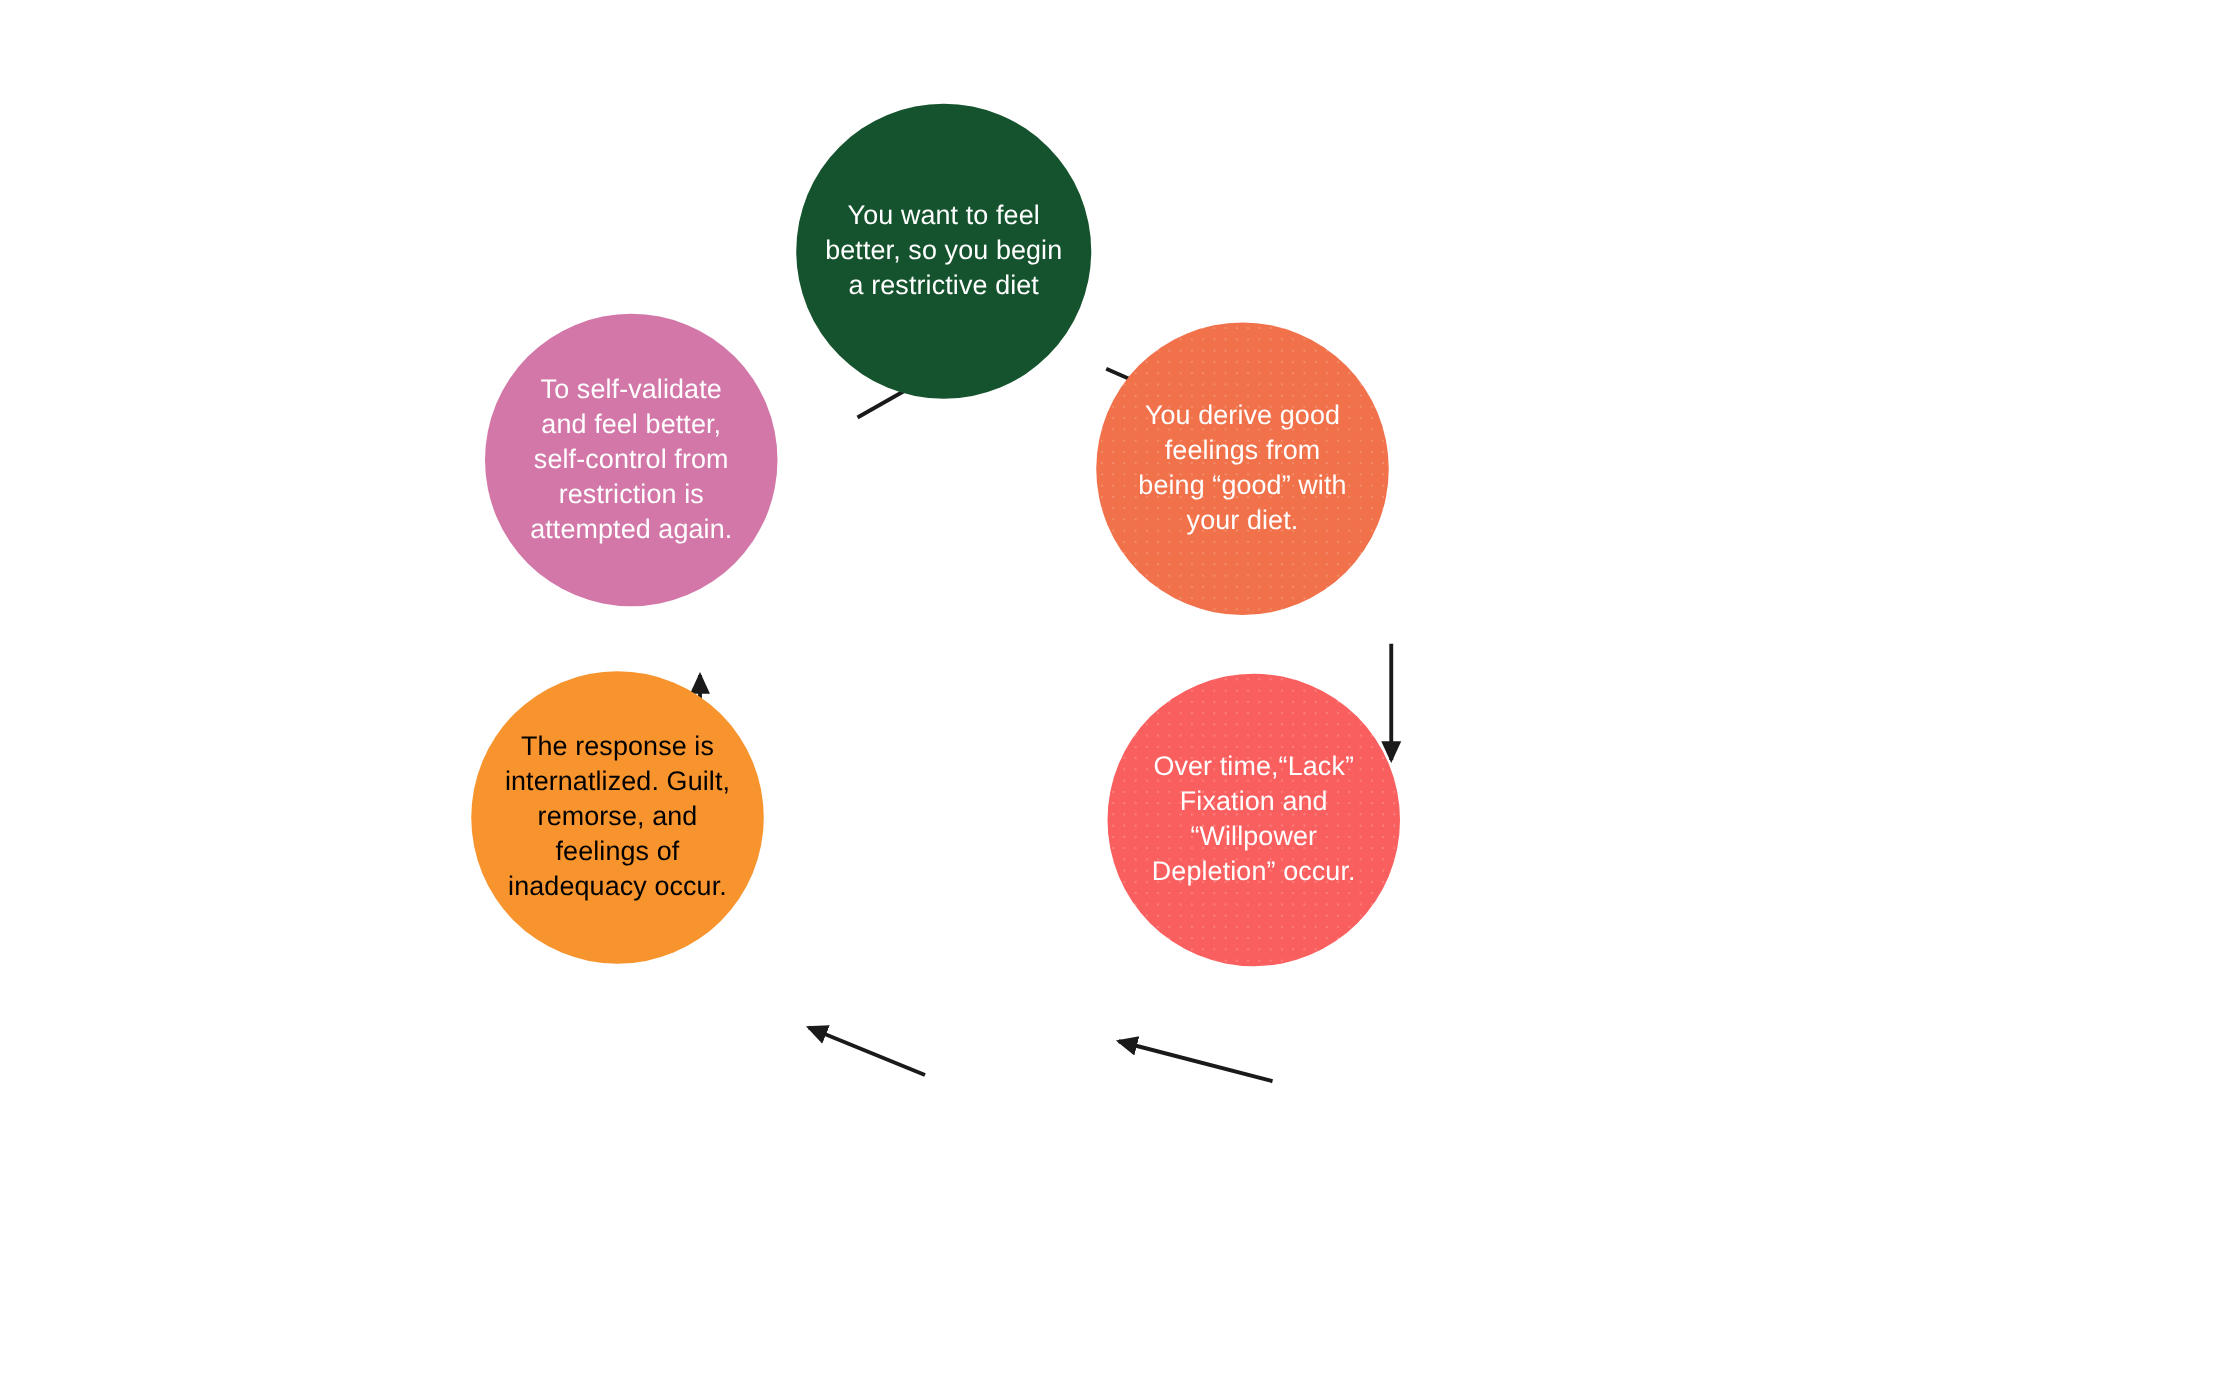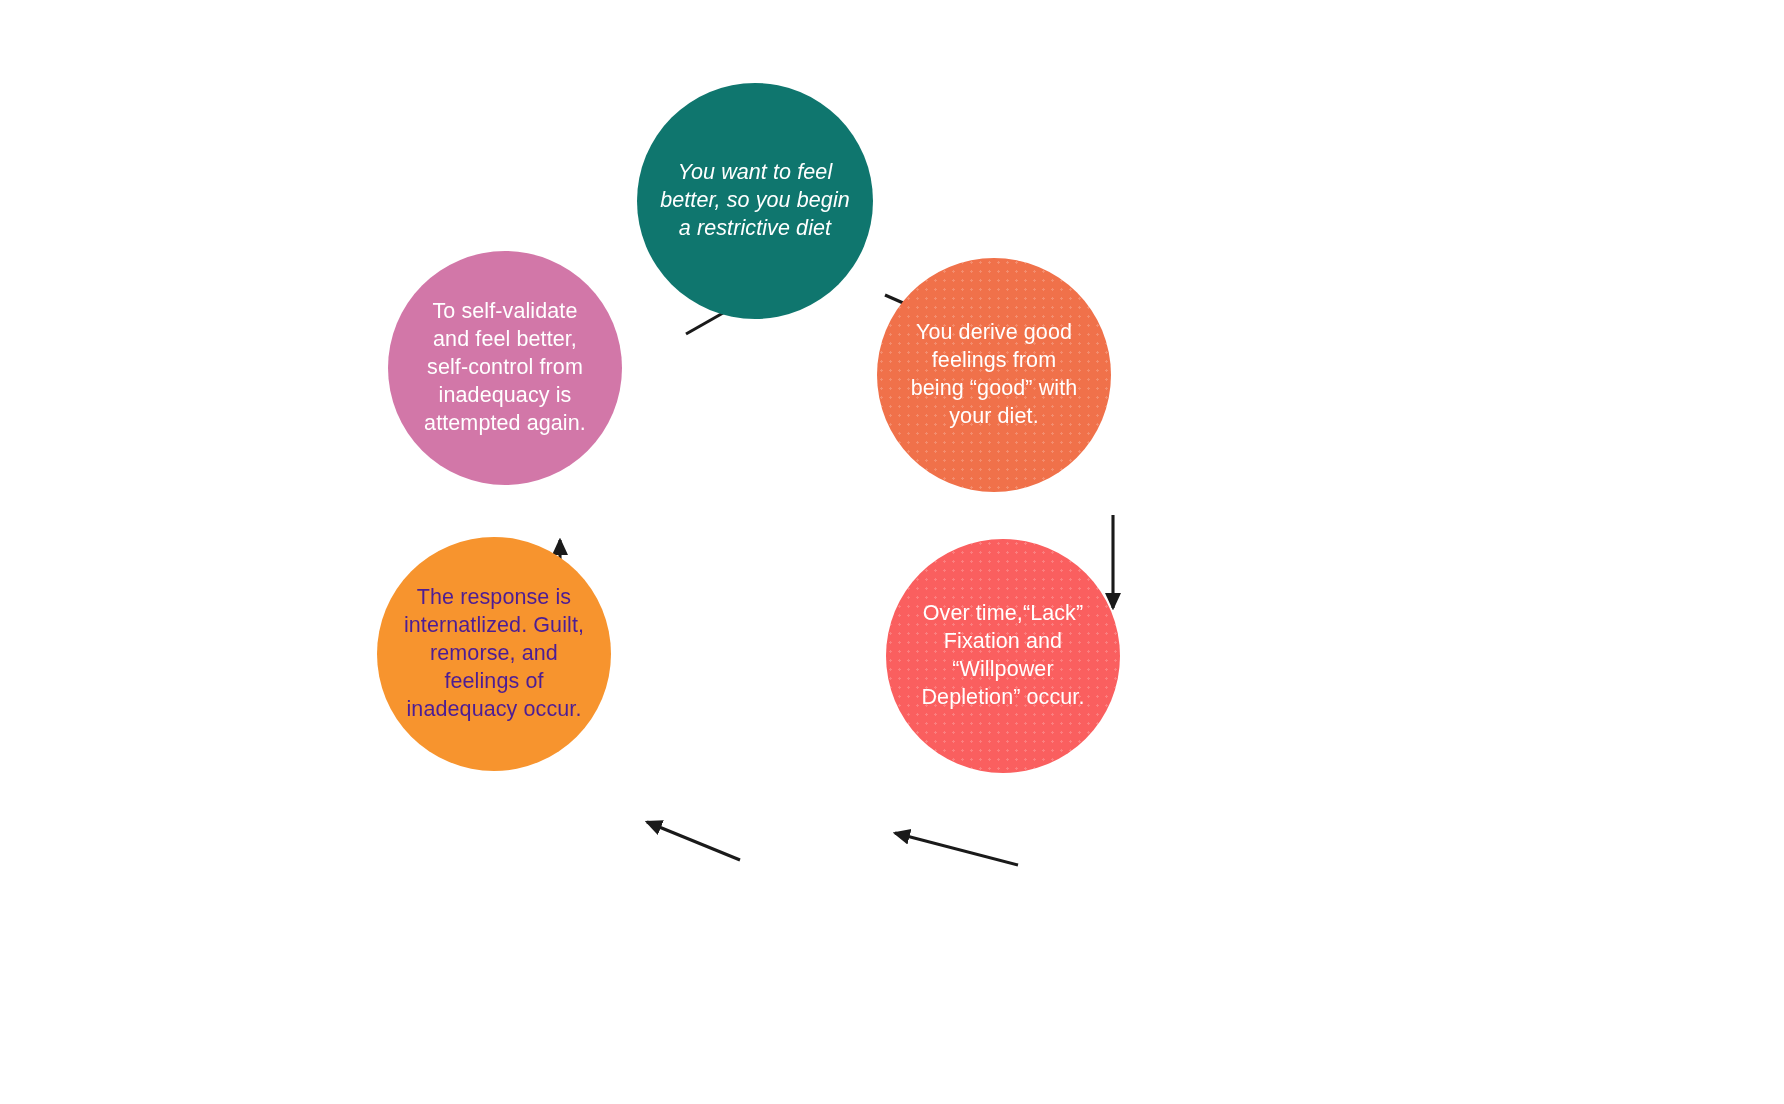--- a/index.html
+++ b/index.html
@@ -89,21 +89,21 @@
 
     <line x1="1018" y1="865" x2="895" y2="833" stroke="#1a1a1a" stroke-width="3.1" marker-end="url(#ah)"></line>
 
     <line x1="740" y1="860" x2="647" y2="822" stroke="#1a1a1a" stroke-width="3.1" marker-end="url(#ah)"></line>
 
     <line x1="560" y1="612" x2="560" y2="540" stroke="#1a1a1a" stroke-width="3.1" marker-end="url(#ah)"></line>
 
     <line x1="686" y1="334" x2="760" y2="292" stroke="#1a1a1a" stroke-width="3.1" marker-end="url(#ah)"></line>
   </svg>
 
-  <div class="node" id="node-diet" style="background: #0f766e; font-style: italic;">
+  <div class="node" id="node-diet" style="background: #14532d;">
     <span class="node-label" style="color: rgb(255, 255, 255);">You want to feel
 better, so you begin
 a restrictive diet</span>
   </div>
 
   <div class="node textured" id="node-good" style="background: rgb(240, 113, 74);">
     <span class="node-label" style="color: rgb(255, 255, 255);">You derive good
 feelings from
 being “good” with
 your diet.</span>
@@ -111,28 +111,28 @@
 
   <div class="node textured" id="node-lack" style="background: rgb(250, 95, 95);">
     <span class="node-label" style="color: rgb(255, 255, 255);">Over time,“Lack”
 Fixation and
 “Willpower
 Depletion” occur.</span>
   </div>
 
 
   <div class="node" id="node-guilt" style="background: rgb(247, 148, 46);">
-    <span class="node-label" style="color: #4c1d95;">The response is
+    <span class="node-label" style="color: #000000;">The response is
 internatlized. Guilt,
 remorse, and
 feelings of
 inadequacy occur.</span>
   </div>
 
   <div class="node" id="node-validate" style="background: rgb(210, 119, 168);">
     <span class="node-label" style="color: rgb(255, 255, 255);">To self-validate
 and feel better,
 self-control from
-inadequacy is
+restriction is
 attempted again.</span>
   </div>
 
 </div>
 
 </body></html>

